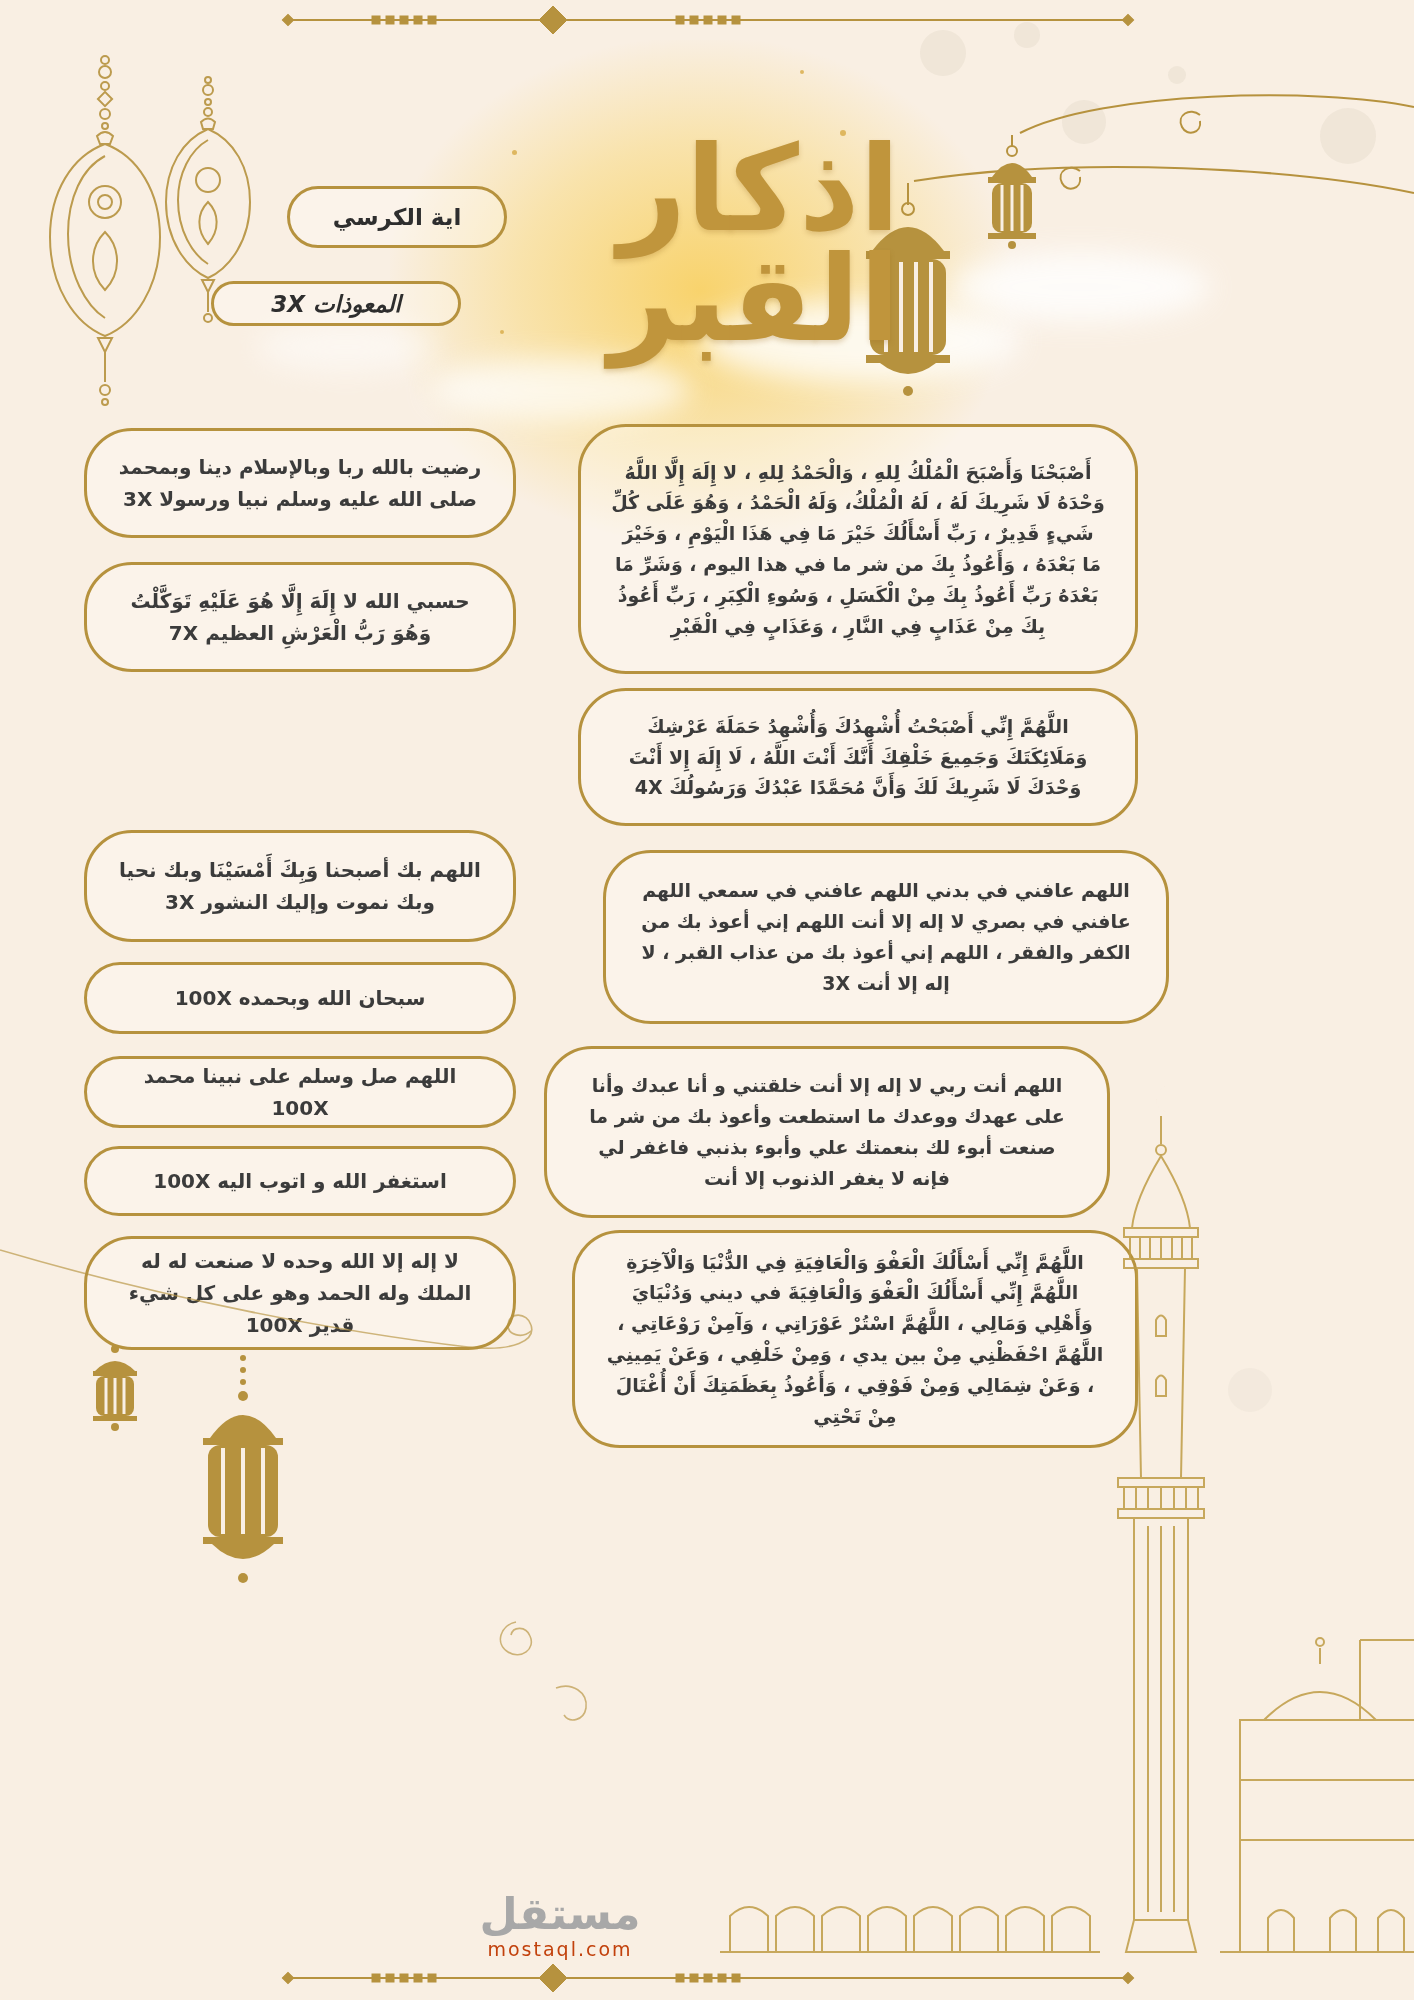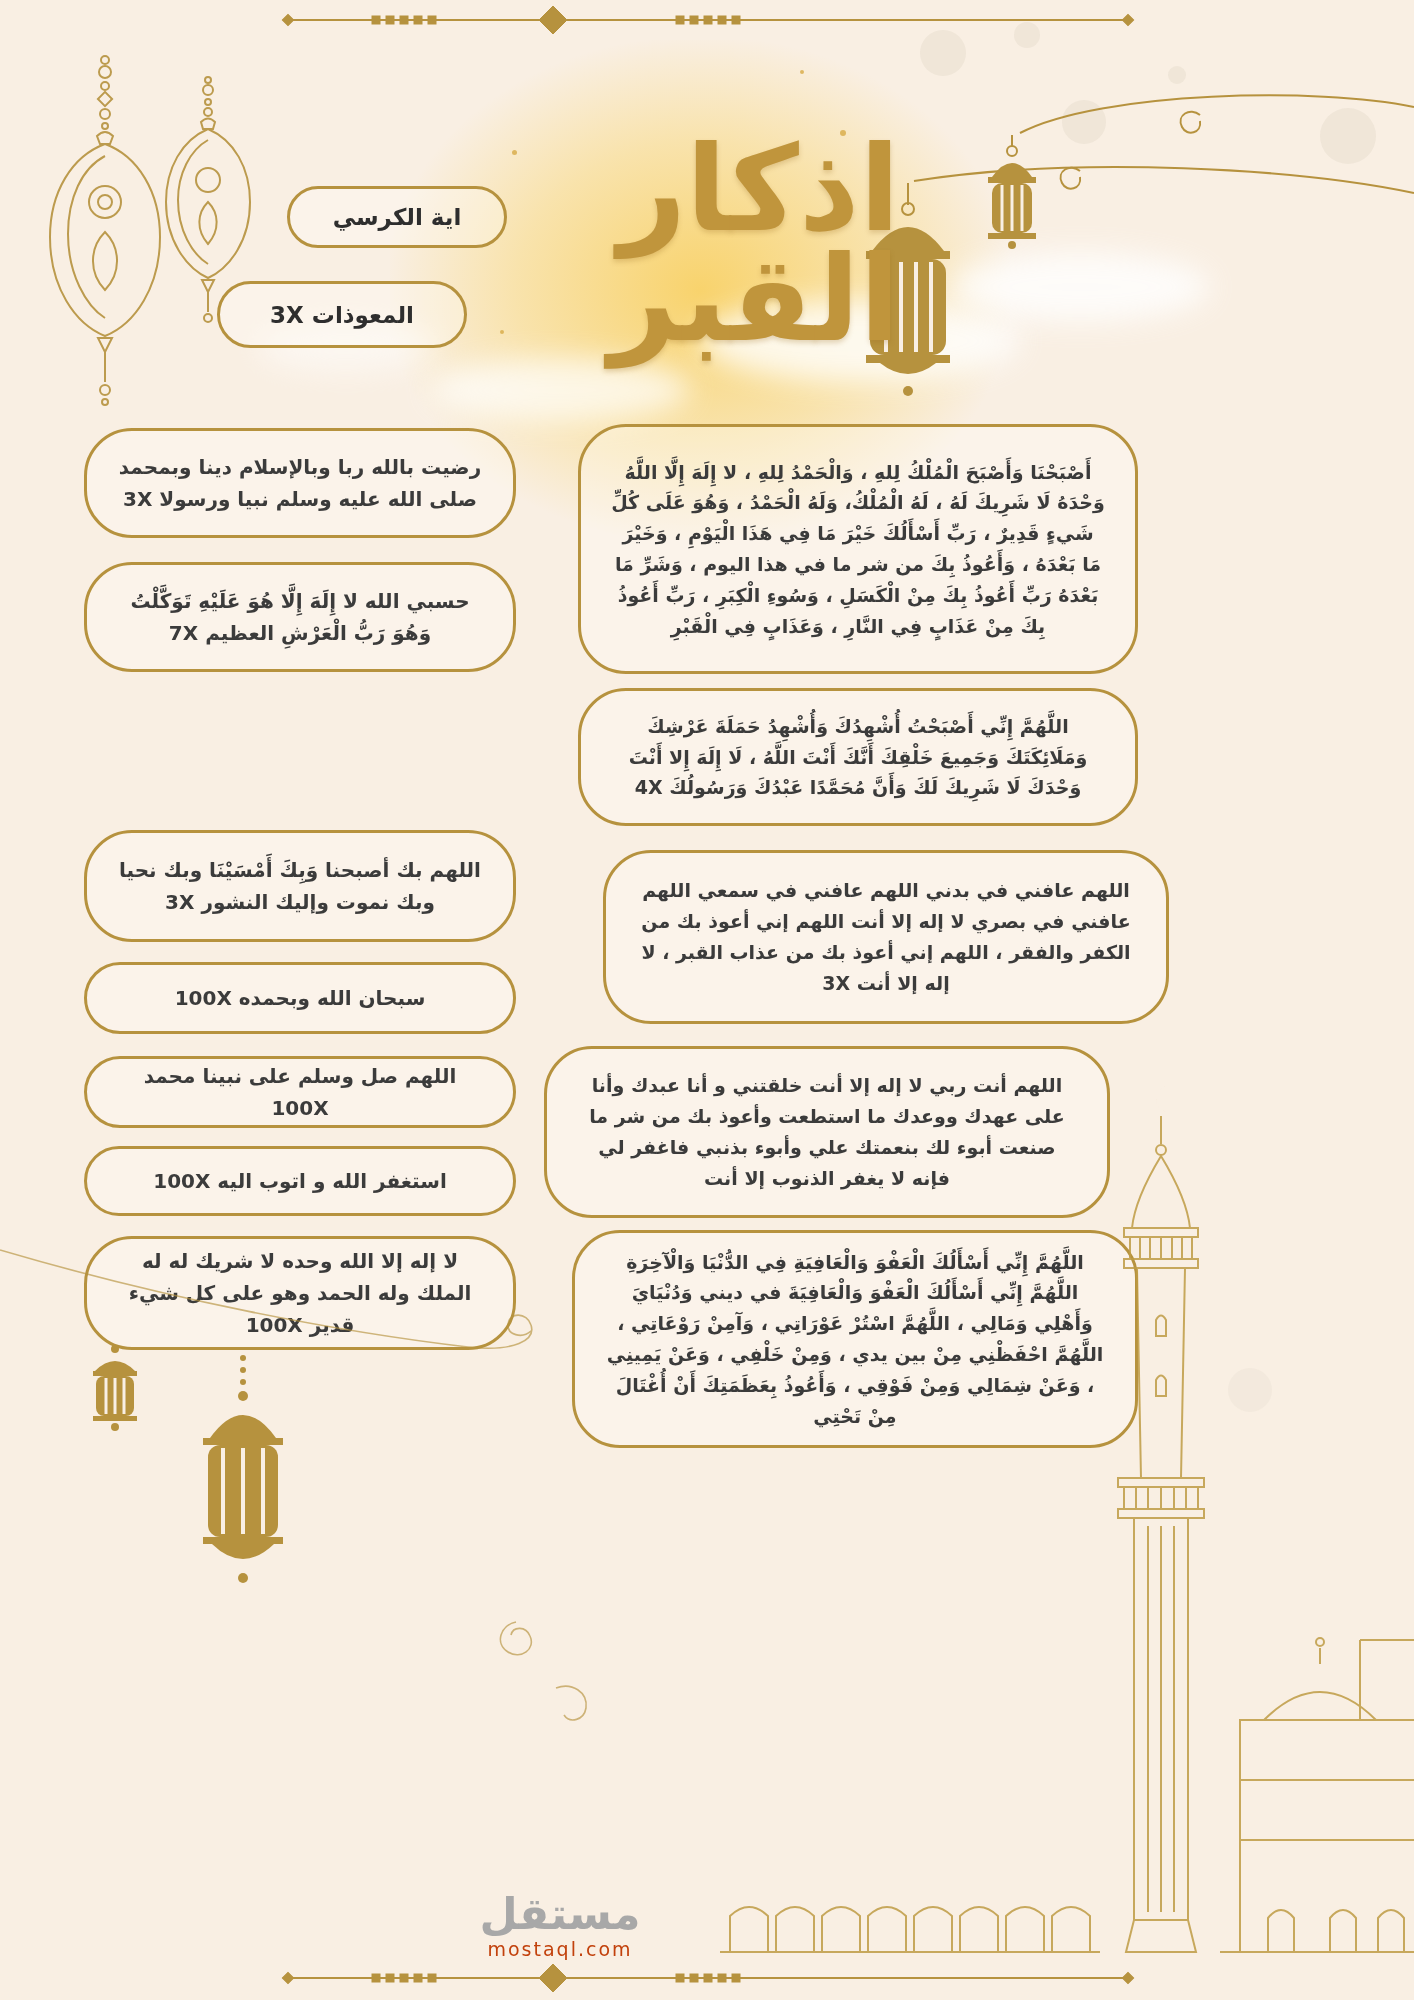--- a/index.html
+++ b/index.html
@@ -25,21 +25,21 @@
   .title span{display:block;font-weight:bold;color:#c0953c;
     text-shadow:0 3px 5px rgba(150,105,25,.25);line-height:1.02;}
   .title .l1{font-size:118px;}
   .title .l2{font-size:118px;}
   
   .pill{position:absolute;border:3px solid var(--gold);border-radius:40px;
     display:flex;align-items:center;justify-content:center;direction:rtl;
     font-size:23px;font-weight:bold;color:#2e2e2e;background:rgba(255,252,247,.35);
     box-sizing:border-box;}
   .pill1{left:287px;top:186px;width:220px;height:62px;}
-  .pill2{left:217px;top:281px;width:250px;height:67px;}
+  .pill2{left:211px;top:281px;width:250px;height:45px;font-style:italic;}
   
   .box{position:absolute;border:3px solid var(--gold);border-radius:48px;
     display:flex;align-items:center;justify-content:center;text-align:center;
     direction:rtl;font-weight:bold;color:var(--text);
     padding:8px 30px;box-sizing:border-box;background:rgba(255,252,247,.35);}
   .right-col{font-size:19px;line-height:1.62;}
   .left-col{font-size:20px;line-height:1.6;}
   .small{border-radius:36px;}
   .r1{left:578px;top:424px;width:560px;height:250px;}
   .r2{left:578px;top:688px;width:560px;height:138px;}
@@ -206,21 +206,21 @@
   <div class="box right-col r3">اللهم عافني في بدني اللهم عافني في سمعي اللهم عافني في بصري لا إله إلا أنت اللهم إني أعوذ بك من الكفر والفقر ، اللهم إني أعوذ بك من عذاب القبر ، لا إله إلا أنت  3X</div>
   <div class="box right-col r4">اللهم أنت ربي لا إله إلا أنت خلقتني و أنا عبدك وأنا على عهدك ووعدك ما استطعت وأعوذ بك من شر ما صنعت أبوء لك بنعمتك علي وأبوء بذنبي فاغفر لي فإنه لا يغفر الذنوب إلا أنت</div>
   <div class="box right-col r5">اللَّهُمَّ إِنِّي أَسْأَلُكَ الْعَفْوَ وَالْعَافِيَةِ فِي الدُّنْيَا وَالْآخِرَةِ اللَّهُمَّ إِنِّي أَسْأَلُكَ الْعَفْوَ وَالْعَافِيَةَ في ديني وَدُنْيَايَ وَأَهْلِي وَمَالِي ، اللَّهُمَّ اسْتُرْ عَوْرَاتِي ، وَآمِنْ رَوْعَاتِي ، اللَّهُمَّ احْفَظْنِي مِنْ بين يدي ، وَمِنْ خَلْفِي ، وَعَنْ يَمِينِي ، وَعَنْ شِمَالِي وَمِنْ فَوْقِي ، وَأَعُوذُ بِعَظَمَتِكَ أَنْ أُغْتَالَ مِنْ تَحْتِي</div>
 
   <div class="box left-col l1">رضيت بالله ربا وبالإسلام دينا وبمحمد صلى الله عليه وسلم نبيا ورسولا  3X</div>
   <div class="box left-col l2">حسبي الله لا إِلَهَ إِلَّا هُوَ عَلَيْهِ تَوَكَّلْتُ وَهُوَ رَبُّ الْعَرْشِ العظيم  7X</div>
   <div class="box left-col l4">اللهم بك أصبحنا وَبِكَ أَمْسَيْنَا وبك نحيا وبك نموت وإليك النشور  3X</div>
   <div class="box left-col small l5">سبحان الله وبحمده  100X</div>
   <div class="box left-col small l6">اللهم صل وسلم على نبينا محمد  100X</div>
   <div class="box left-col small l7">استغفر الله و اتوب اليه  100X</div>
-  <div class="box left-col l8">لا إله إلا الله وحده لا شريك له له الملك وله الحمد وهو على كل شيء قدير  100X</div>
+  <div class="box left-col l8">لا إله إلا الله وحده لا صنعت له له الملك وله الحمد وهو على كل شيء قدير  100X</div>
 
   <svg class="deco" style="left:0;top:0;" width="1414" height="2000" viewBox="0 0 1414 2000">
     <g stroke="#b6923e" stroke-width="1.6" fill="none" opacity=".65">
       <path d="M0 1250 C 170 1300 340 1332 468 1347 C 515 1352 536 1340 531 1325 C 527 1312 509 1312 508 1324 C 507 1335 522 1339 531 1331"></path>
       <path d="M516 1622 c -15 3 -22 21 -8 30 c 13 8 28 -3 22 -16 c -4 -10 -17 -10 -19 -1"></path>
       <path d="M556 1688 c 16 -6 32 4 30 20 c -2 12 -16 16 -22 7"></path>
     </g>
   </svg>
 
   <svg class="deco" style="left:60px;top:1330px;" width="250" height="270" viewBox="0 0 250 270">

